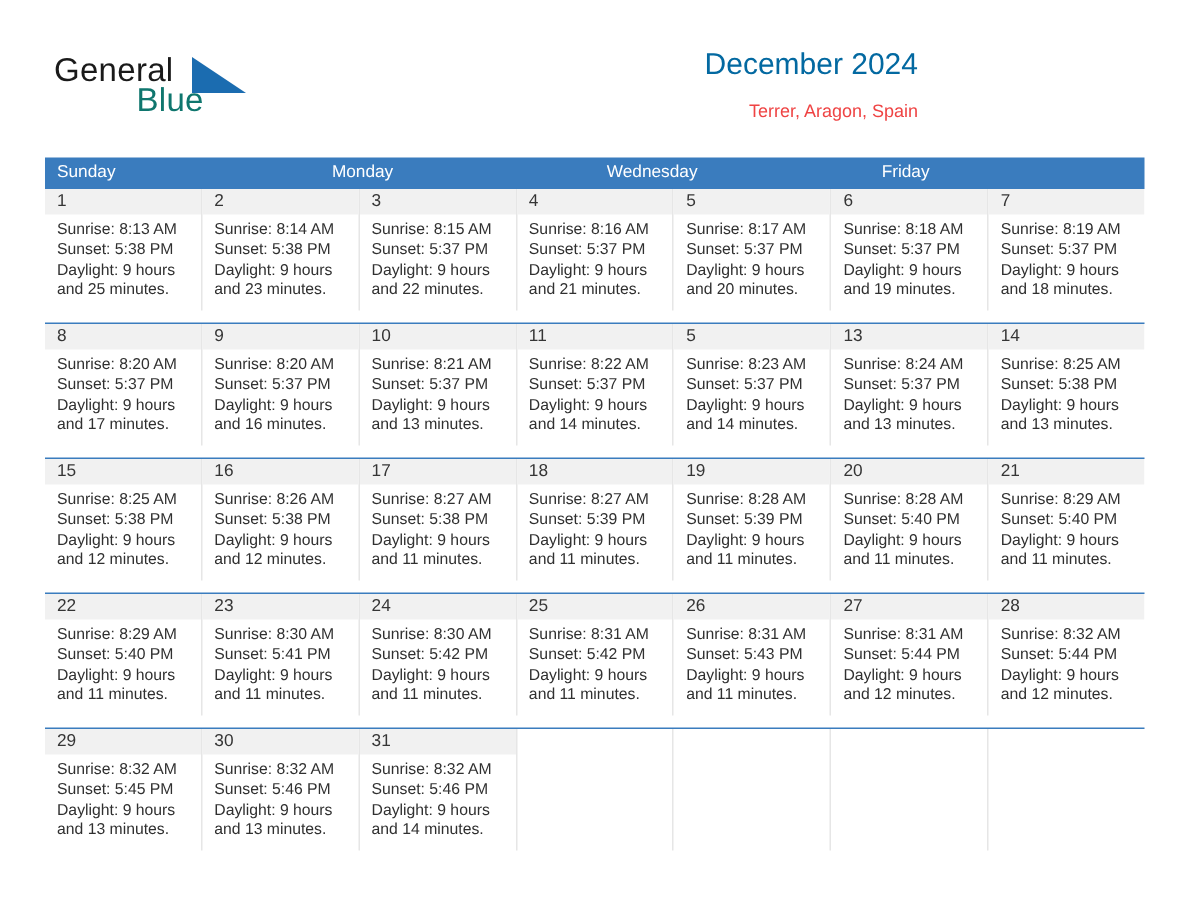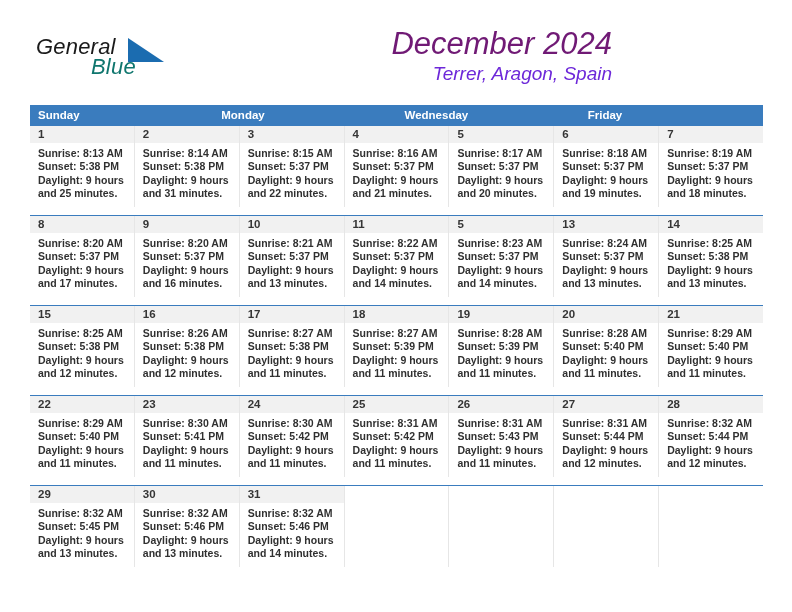--- a/index.html
+++ b/index.html
@@ -22,21 +22,20 @@
     box-sizing: border-box;
   }
 
   
   .header {
     position: absolute;
     left: 0;
     top: 0;
     width: 648px;
     height: 70px;
-    font-style: italic;
   }
   .brand {
     position: absolute;
     left: 36px;
     top: 34px;
     width: 200px;
     height: 52px;
   }
   .brand-general {
     position: absolute;
@@ -66,42 +65,41 @@
     border-top: 24px solid transparent;
   }
 
   .title-block {
     position: absolute;
     right: 36px;
     top: 28px;
     text-align: right;
   }
   .cal-title {
-    font-size: 31px;
+    font-size: 20px;
     line-height: 31px;
-    color: #701a75;
+    color: #0369a1;
     font-weight: normal;
     margin: 0;
     font-family: "Liberation Sans", sans-serif;
   }
   .cal-subtitle {
-    font-size: 19px;
+    font-size: 12px;
     line-height: 18px;
-    color: #6d28d9;
+    color: #ef4444;
     margin: 6px 0 0 0;
     font-family: "Liberation Sans", sans-serif;
   }
 
   
   .calendar {
     position: absolute;
     left: 30px;
     top: 105px;
     width: 733px;
-    font-weight: bold;
   }
   .weekday-row {
     display: flex;
     background: #3a7cbe;
     height: 21px;
   }
   .weekday {
     flex: 1 1 0;
     box-sizing: border-box;
     color: #ffffff;
@@ -201,21 +199,21 @@
             </div>
           </div>
           <div class="day-cell">
             <div class="daynum-band">
               <span class="daynum">2</span>
             </div>
             <div class="cell-body">
               <div class="cell-line">Sunrise: 8:14 AM</div>
               <div class="cell-line">Sunset: 5:38 PM</div>
               <div class="cell-line">Daylight: 9 hours</div>
-              <div class="cell-line">and 31 minutes.</div>
+              <div class="cell-line">and 23 minutes.</div>
             </div>
           </div>
           <div class="day-cell">
             <div class="daynum-band">
               <span class="daynum">3</span>
             </div>
             <div class="cell-body">
               <div class="cell-line">Sunrise: 8:15 AM</div>
               <div class="cell-line">Sunset: 5:37 PM</div>
               <div class="cell-line">Daylight: 9 hours</div>

